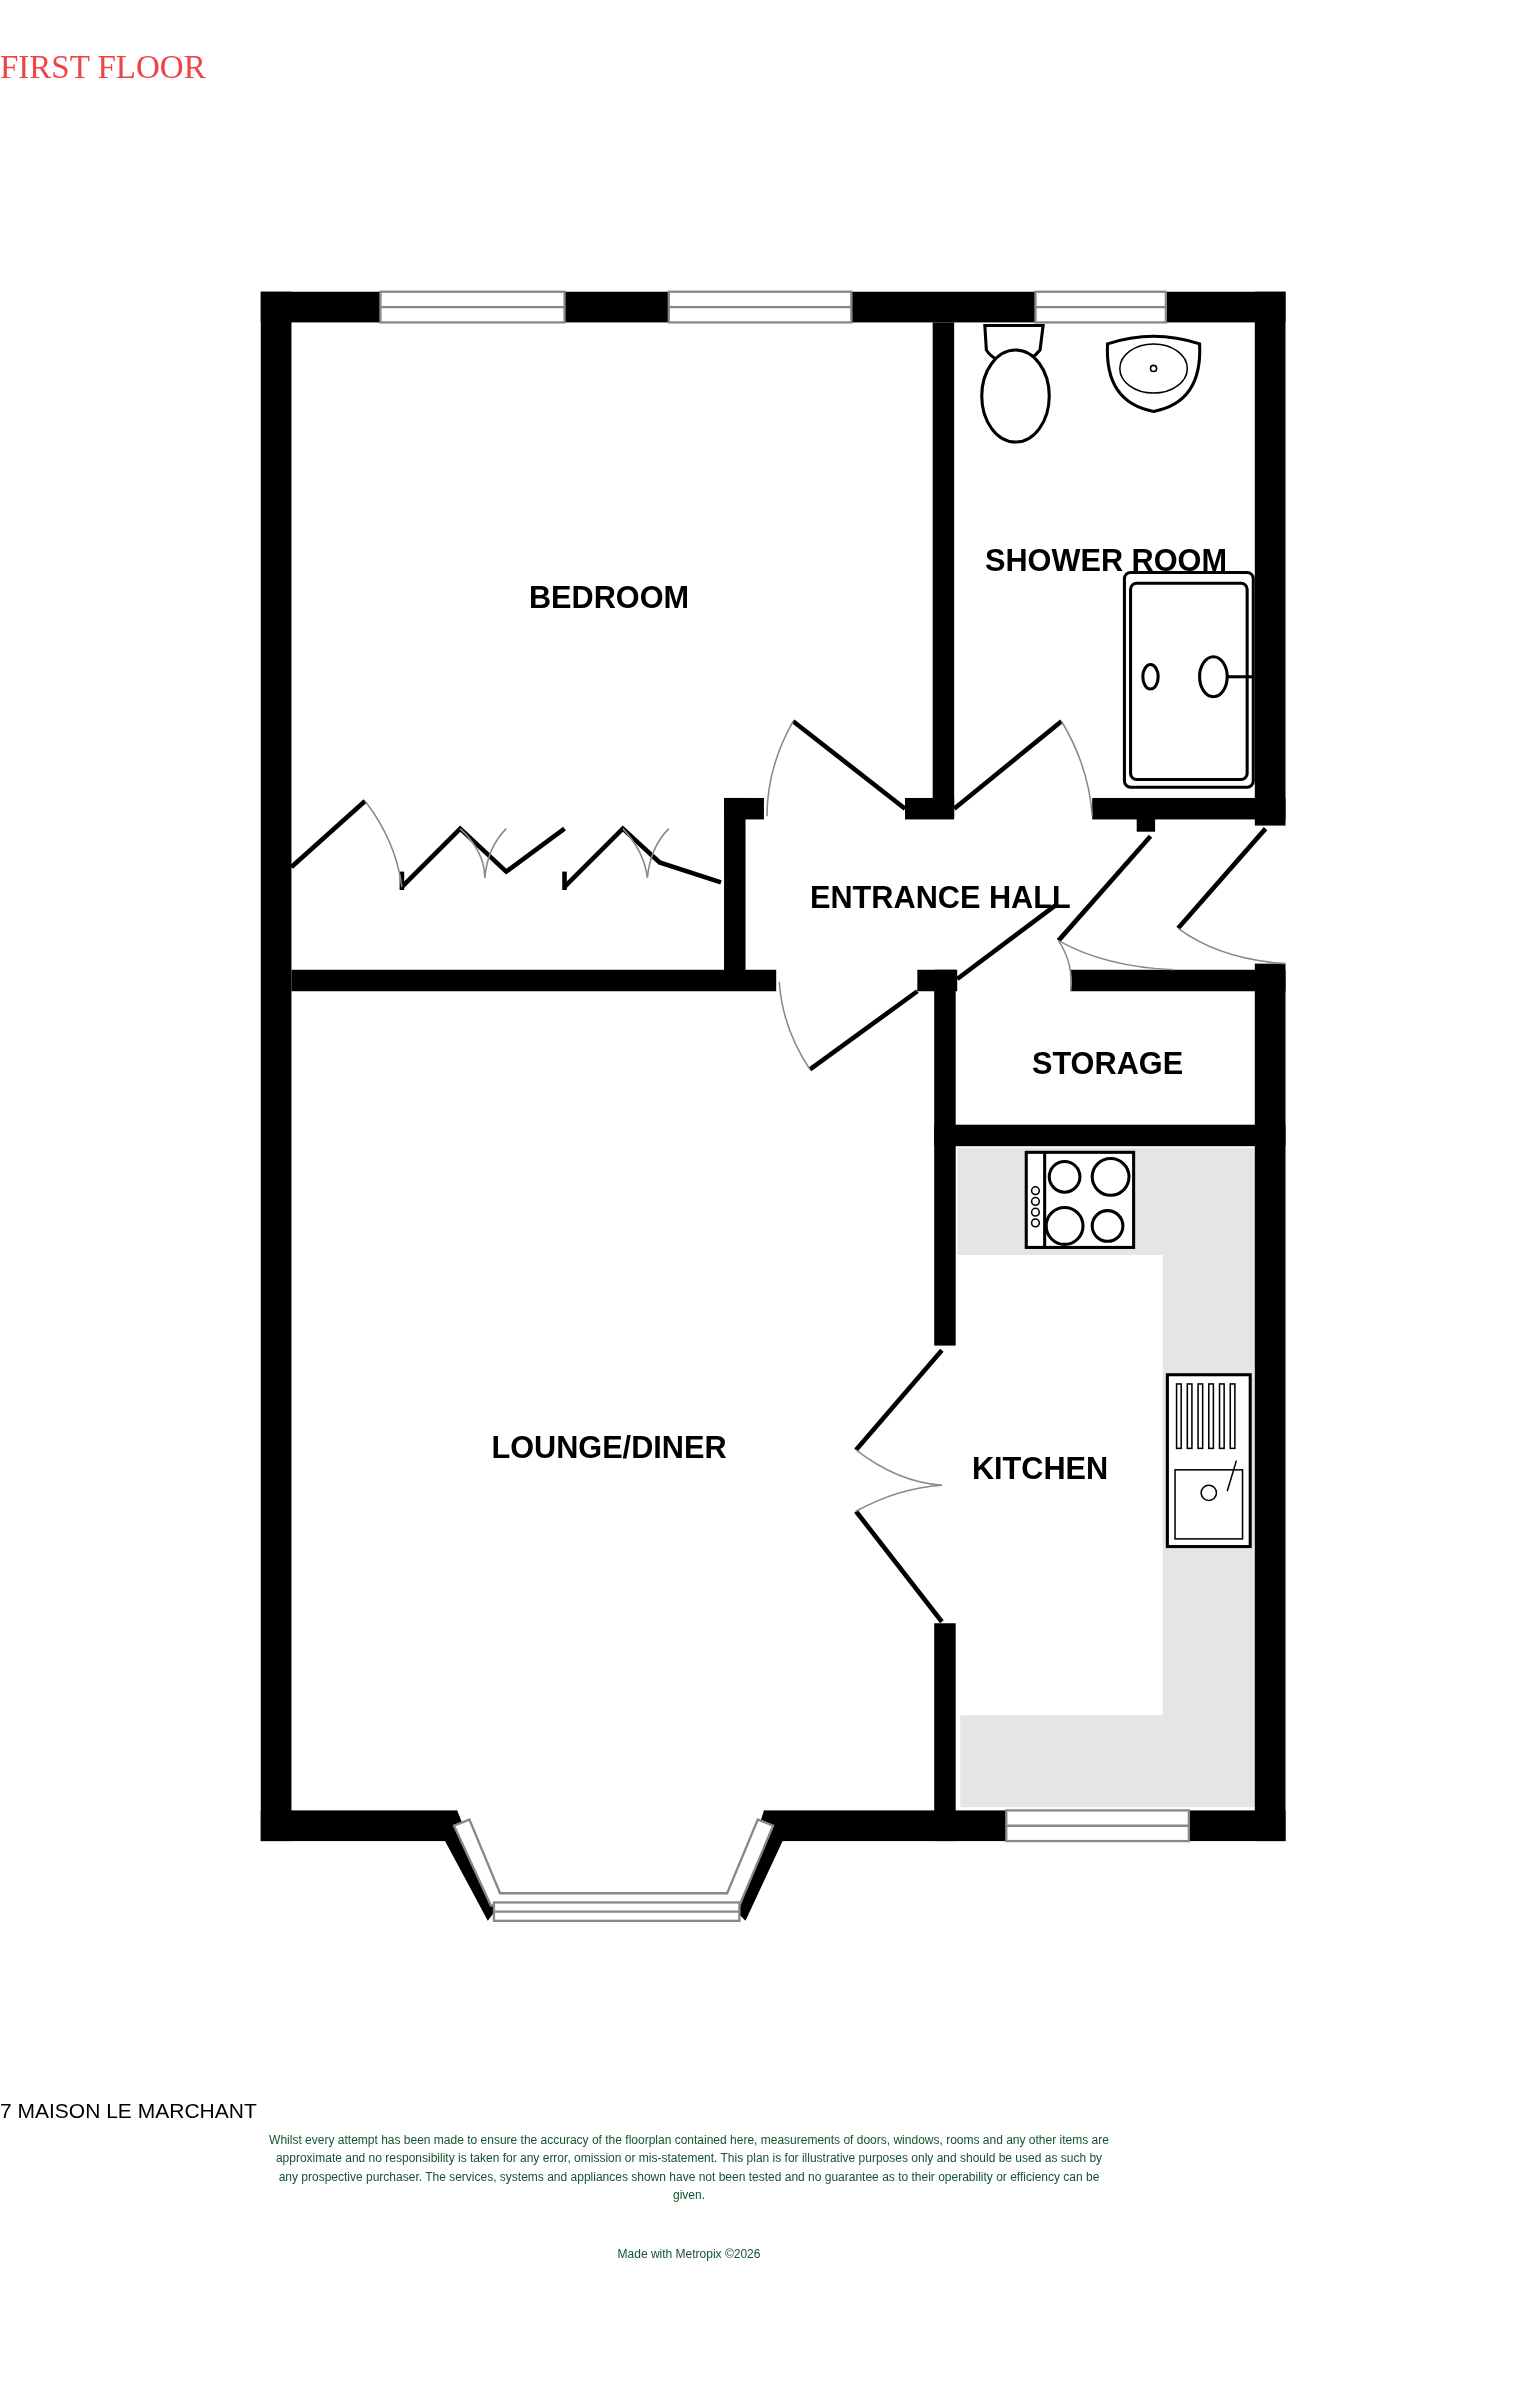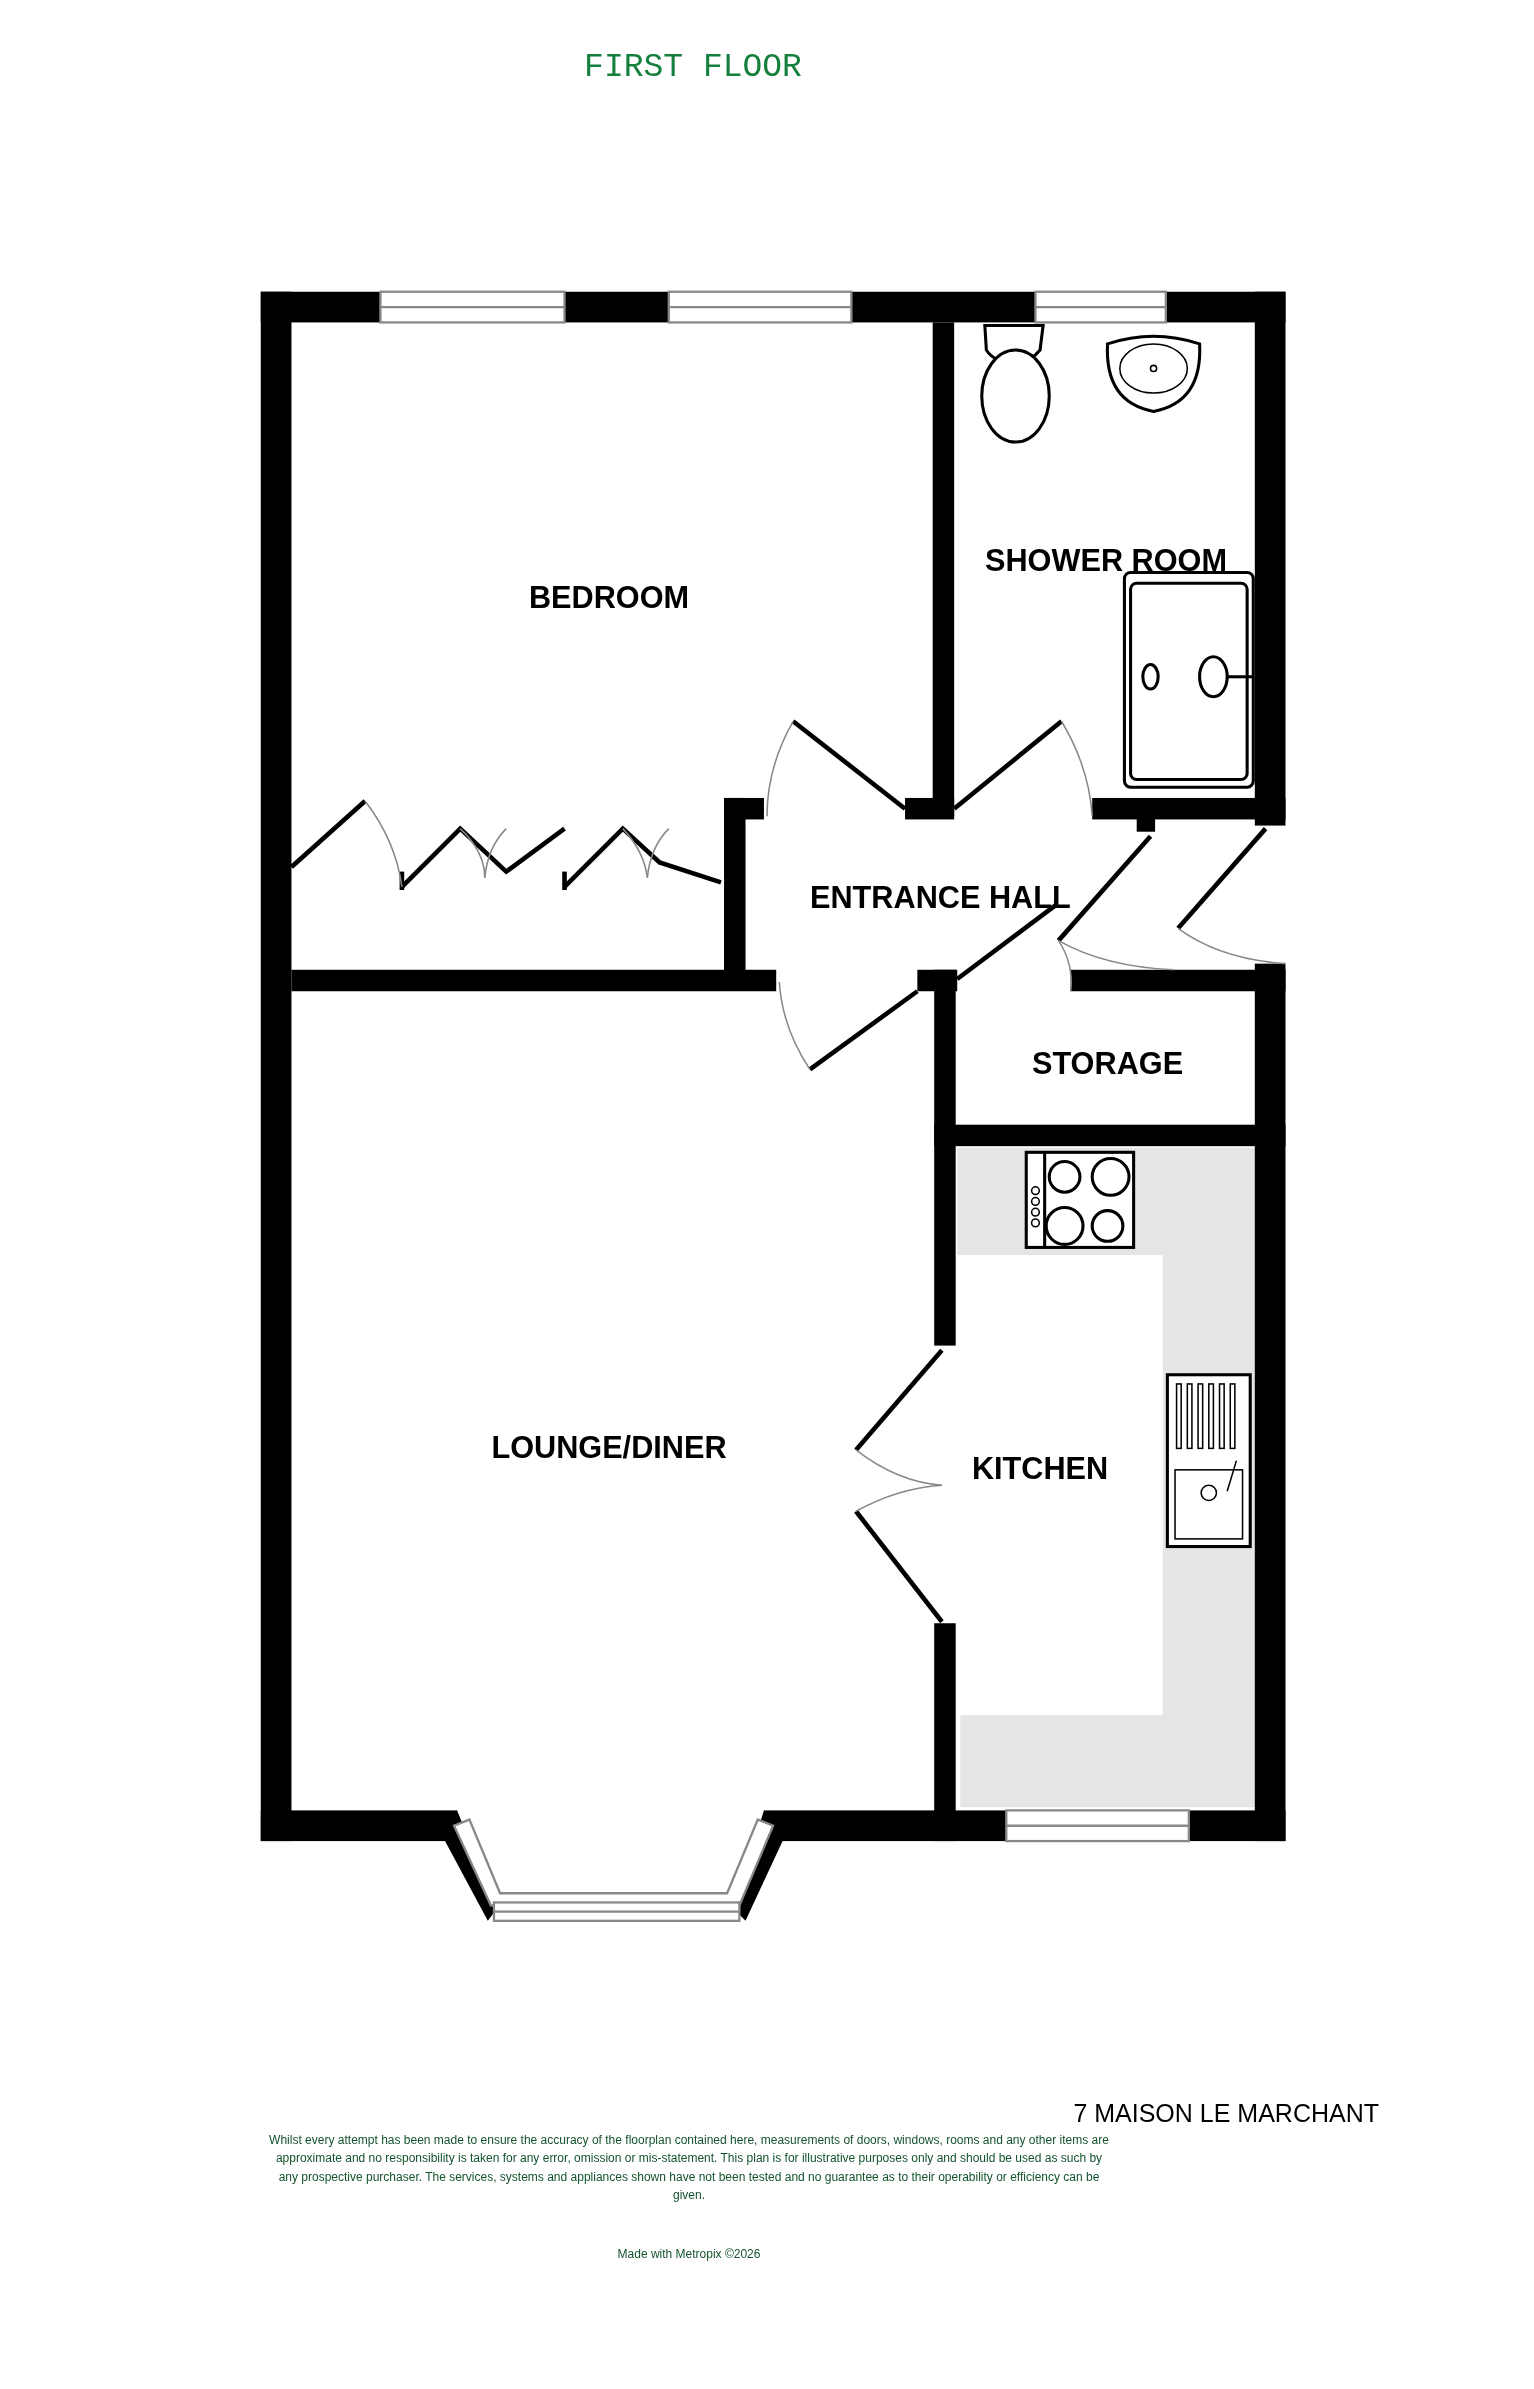--- a/index.html
+++ b/index.html
@@ -1,21 +1,21 @@
 <!DOCTYPE html>
 <html style="font-size:11px"><head>
 <meta charset="utf-8">
 <style>
   html, body { margin: 0; padding: 0; background: #ffffff; }
   body { width: 1534px; height: 2389px; position: relative; overflow: hidden; }
   svg.plan { position: absolute; left: 0; top: 0; width: 1534px; height: 2389px; }
-  .title { position: absolute; top: 49px; left: 0; width: 1386px; text-align: center;
-           font-family: Liberation Mono, monospace; font-size: 33px; color: #15803d; }
-  .address { position: absolute; top: 2099px; left: 0; width: 1379px; text-align: right;
-             font-family: "Liberation Sans", sans-serif; font-size: 25px; color: #000; }
+  .title { position: absolute; top: 49px; left: 0; width: 1386px; text-align: left;
+           font-family: Liberation Serif, serif; font-size: 33px; color: #ef4444; }
+  .address { position: absolute; top: 2099px; left: 0; width: 1379px; text-align: left;
+             font-family: "Liberation Sans", sans-serif; font-size: 21px; color: #000; }
   .disclaimer { position: absolute; top: 2131px; left: 268px; width: 842px; text-align: center;
                 font-family: Liberation Sans, sans-serif; font-size: 12px; line-height: 18.3px; color: #14532d; }
   .credit { display: block; margin-top: 41px; }
   .room-label { font-family: "Liberation Sans", sans-serif; font-weight: bold; font-size: 20px; fill: #000; }
 </style>
 </head>
 <body>
 
 <div class="title">FIRST FLOOR</div>
 

